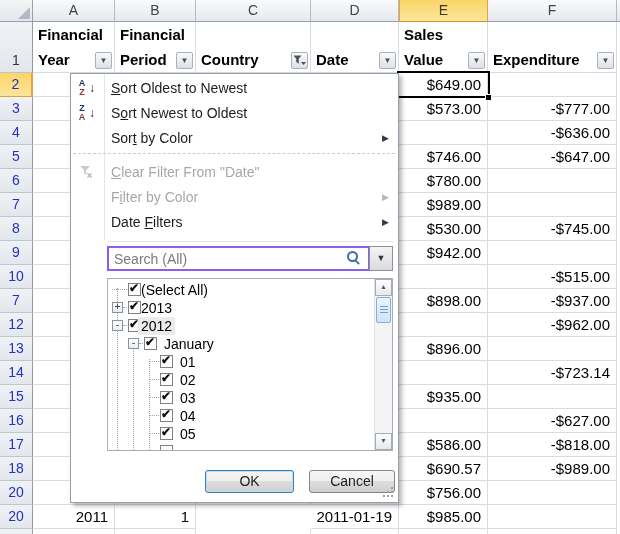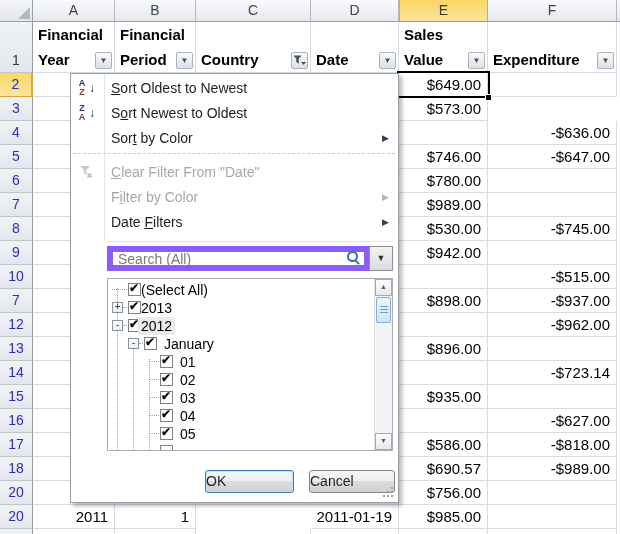--- a/index.html
+++ b/index.html
@@ -56,21 +56,21 @@
   .dis .ml{color:#A5A7AA;} .dis .sm{color:#B4B6B9;}
   .dsep{position:absolute;left:2px;top:79px;width:322px;border-top:1px dashed #C8CBD0;}
   .ssep{position:absolute;left:36px;top:167px;width:286px;border-top:1px solid #E4E6E8;}
   .sico{position:absolute;left:6px;top:3px;width:26px;height:19px;}
   .st,.sb2{position:absolute;left:0;width:10px;font-weight:bold;font-size:9px;line-height:9px;text-align:center;}
   .st{top:0;color:#1F3864;} .sb2{top:9px;color:#8C3B3B;}
   .sar{position:absolute;left:12px;top:2px;font-size:12px;color:#222;}
   .cficon{position:absolute;left:8px;top:5px;}
   
   .sinput{position:absolute;left:36px;top:172px;width:263px;height:25px;box-sizing:border-box;
-      border:6px solid #8b5cf6;font-family:"Liberation Sans",sans-serif;font-size:14px;padding:0 22px 0 5px;color:#444;}
+      border:2px solid #8b5cf6;font-family:"Liberation Sans",sans-serif;font-size:14px;padding:0 22px 0 5px;color:#444;}
   .sinput::placeholder{color:#7A7A7A;opacity:1;}
   .mag{position:absolute;left:276px;top:177px;width:15px;height:15px;}
   .mag:before{content:"";position:absolute;left:0;top:0;width:7px;height:7px;border:2px solid #3A6EA5;border-radius:50%;}
   .mag:after{content:"";position:absolute;left:9px;top:8px;width:2px;height:6px;background:#3A6EA5;transform:rotate(-45deg);}
   .sdb{position:absolute;left:298px;top:172px;width:24px;height:25px;box-sizing:border-box;
       border:1px solid #8E9093;background:linear-gradient(#F3F3F3,#D9DBDE);
       text-align:center;font-size:9px;line-height:23px;color:#333;}
   
   .lbox{position:absolute;left:36px;top:204px;width:286px;height:173px;box-sizing:border-box;
       border:1px solid #ABADB3;background:#fff;}
@@ -97,21 +97,21 @@
       background:linear-gradient(#FCFDFE,#E6E9ED);border:1px solid #A8ACB2;
       font-size:7px;text-align:center;line-height:14px;color:#555C66;}
   .sbu{top:0}.sbd{bottom:0}
   .sth{position:absolute;left:1px;top:18px;width:15px;height:26px;box-sizing:border-box;
       background:linear-gradient(#EAF4FC,#CEE5F7);border:1px solid #84AED5;border-radius:2px;}
   .g2i{position:absolute;left:3px;top:8px;width:8px;height:8px;
       background:repeating-linear-gradient(#6FA0CB 0 1px,rgba(0,0,0,0) 1px 3px);}
   
   .btn{position:absolute;top:396px;height:23px;box-sizing:border-box;border-radius:3px;
       background:linear-gradient(#F6F6F6 0%,#EFEFEF 45%,#DDDDDD 50%,#CFCFCF 100%);
-      font-size:14px;line-height:21px;color:#1E1E1E;}
+      font-size:14px;text-align:center;line-height:21px;color:#1E1E1E;}
   .ok{left:134px;width:89px;border:1px solid #3B7DB2;box-shadow:inset 0 0 0 1px #BEE0F5;}
   .cancel{left:238px;width:86px;border:1px solid #858585;}
   .pgrip{position:absolute;right:4px;bottom:4px;width:11px;height:11px;}
   .pgrip:after{content:"";position:absolute;left:8px;top:0;width:2px;height:2px;background:#9CA0A5;
       box-shadow:0 4px 0 #9CA0A5,0 8px 0 #9CA0A5,-4px 8px 0 #9CA0A5,-8px 8px 0 #9CA0A5,-4px 4px 0 #9CA0A5;}
 </style>
 </head>
 <body>
 
 <div id="app">
@@ -170,20 +170,21 @@
     <div class="c kE num">$649.00</div>
     <div class="c kF num"></div>
   </div>
   <div class="row" style="top:97px">
     <div class="rh">3</div>
     <div class="c kA"></div>
       <div class="c kB"></div>
       <div class="c kC"></div>
       <div class="c kD"></div>
     <div class="c kE num">$573.00</div>
+    <div class="c kF num">-$777.00</div>
   </div>
   <div class="row" style="top:121px">
     <div class="rh">4</div>
     <div class="c kA"></div>
       <div class="c kB"></div>
       <div class="c kC"></div>
       <div class="c kD"></div>
     <div class="c kE num"></div>
     <div class="c kF num">-$636.00</div>
   </div>

